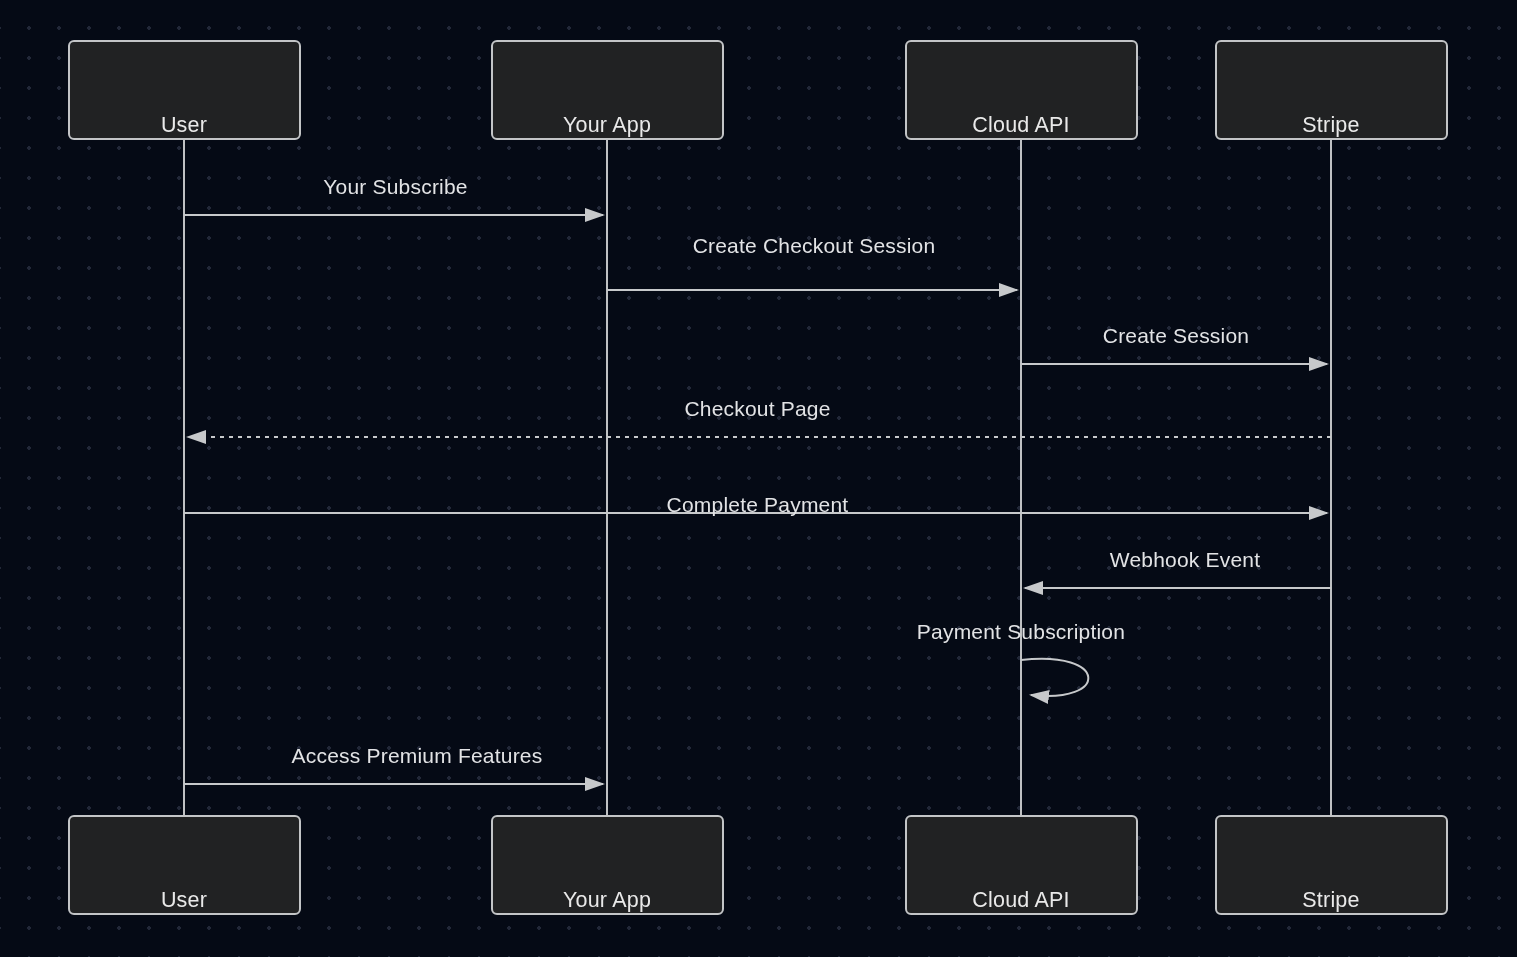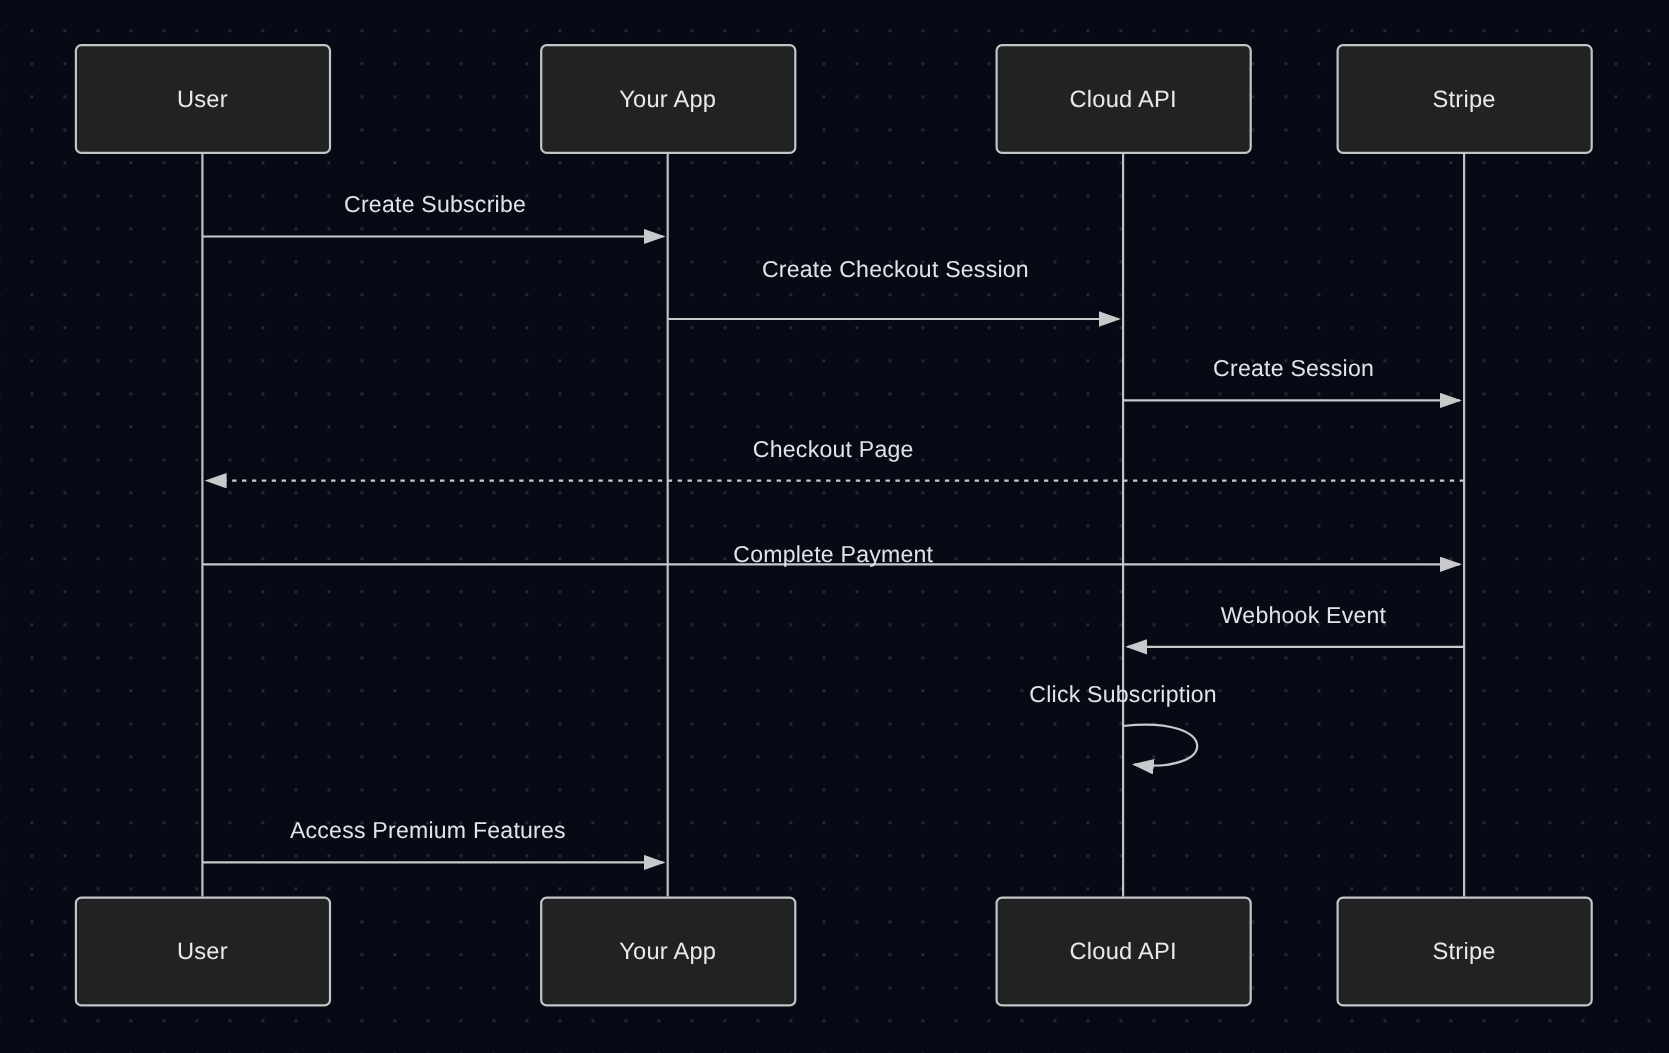--- a/index.html
+++ b/index.html
@@ -25,21 +25,21 @@
   }
   .actor-box {
     position: absolute;
     width: 233px;
     height: 100px;
     box-sizing: border-box;
     background: #212223;
     border: 2px solid #c3c5c7;
     border-radius: 6px;
     display: flex;
-    align-items: center;
+    align-items: flex-end;
     justify-content: center;
   }
   .actor-box span {
     color: #e9e9e9;
     font-size: 21.5px;
     letter-spacing: 0.2px;
   }
   .msg-label {
     position: absolute;
     transform: translate(-50%, -50%);
@@ -93,22 +93,22 @@
   <div class="actor-box" style="left: 490.5px; top: 815px;">
     <span>Your App</span>
   </div>
   <div class="actor-box" style="left: 904.5px; top: 815px;">
     <span>Cloud API</span>
   </div>
   <div class="actor-box" style="left: 1214.5px; top: 815px;">
     <span>Stripe</span>
   </div>
 
-  <div class="msg-label" style="left: 395.5px; top: 187px;">Create Subscribe</div>
+  <div class="msg-label" style="left: 395.5px; top: 187px;">Your Subscribe</div>
   <div class="msg-label" style="left: 814px; top: 246px;">Create Checkout Session</div>
   <div class="msg-label" style="left: 1176px; top: 336px;">Create Session</div>
   <div class="msg-label" style="left: 757.5px; top: 409px;">Checkout Page</div>
   <div class="msg-label" style="left: 757.5px; top: 505px;">Complete Payment</div>
   <div class="msg-label" style="left: 1185px; top: 560px;">Webhook Event</div>
-  <div class="msg-label" style="left: 1021px; top: 632px;">Click Subscription</div>
-  <div class="msg-label" style="left: 389px; top: 756px;">Access Premium Features</div>
+  <div class="msg-label" style="left: 1021px; top: 632px;">Payment Subscription</div>
+  <div class="msg-label" style="left: 417px; top: 756px;">Access Premium Features</div>
 
 </div>
 
 </body></html>

